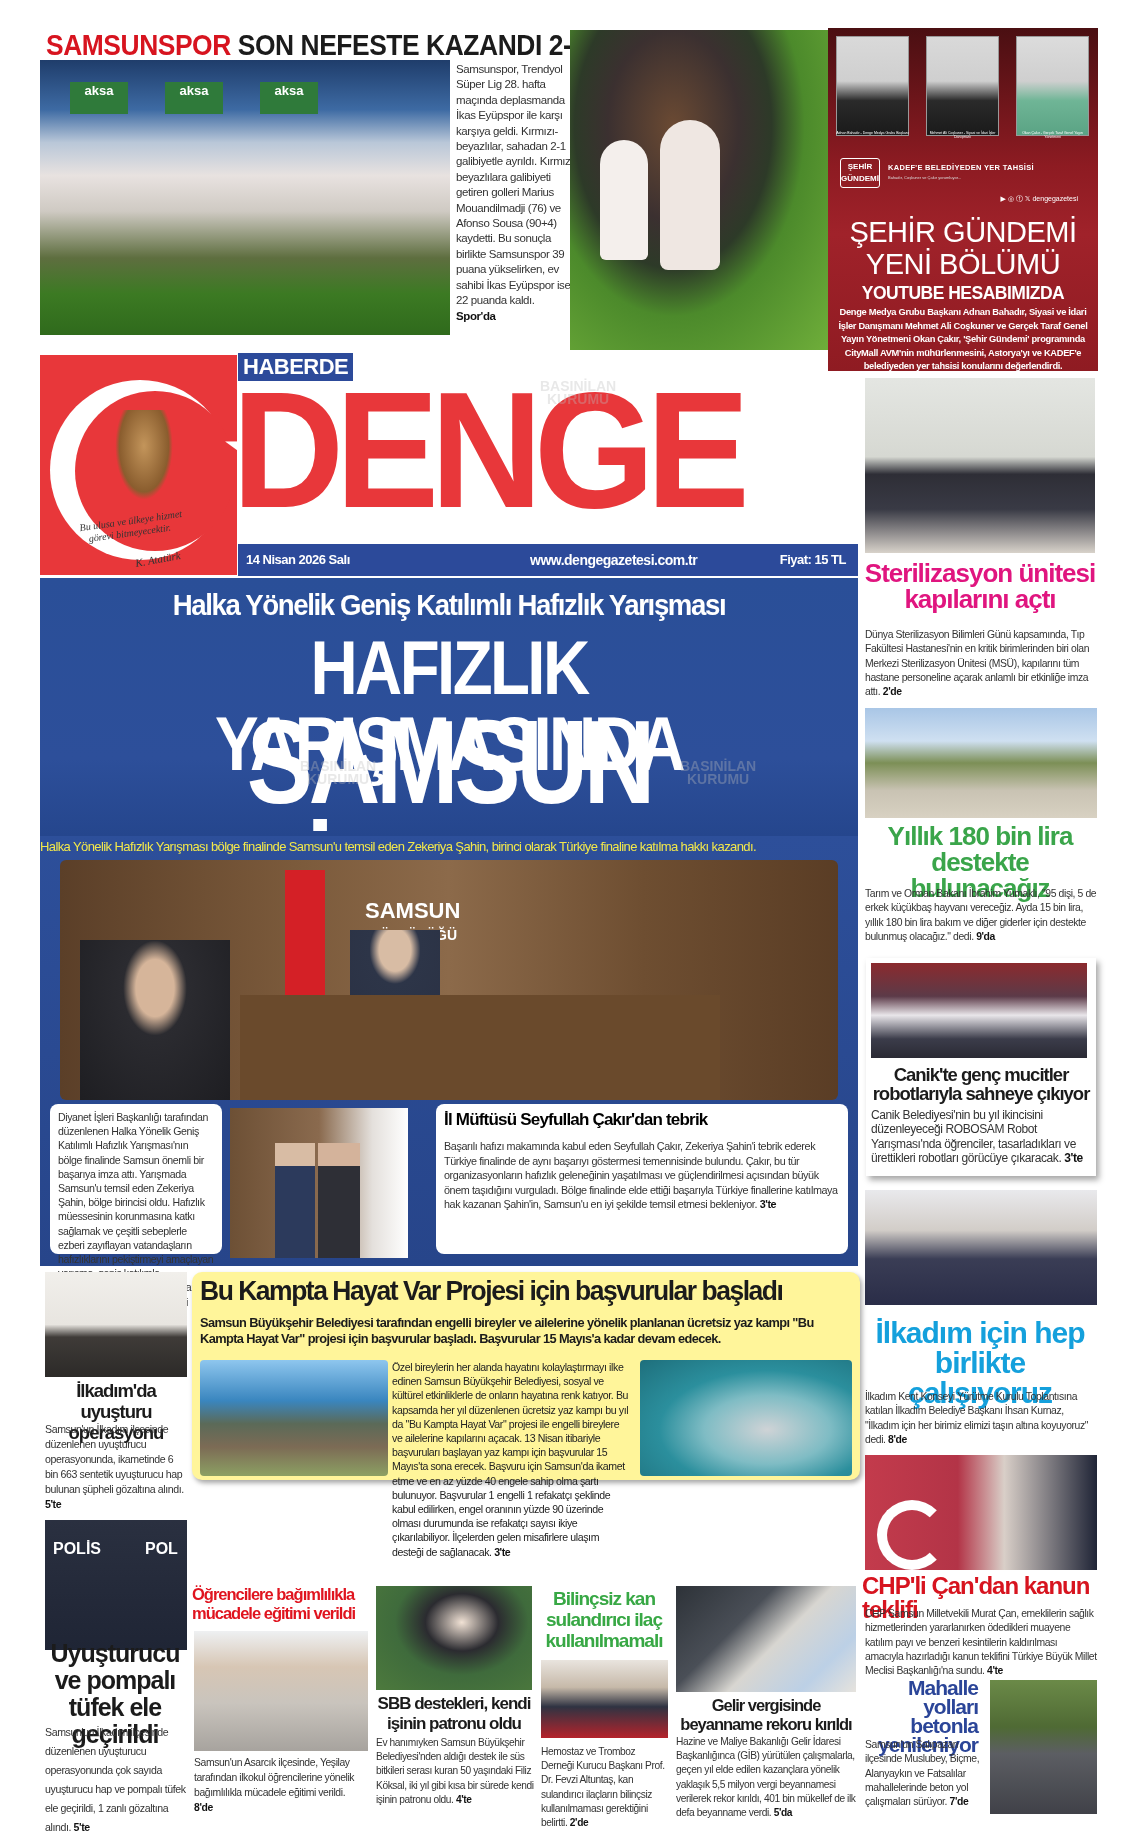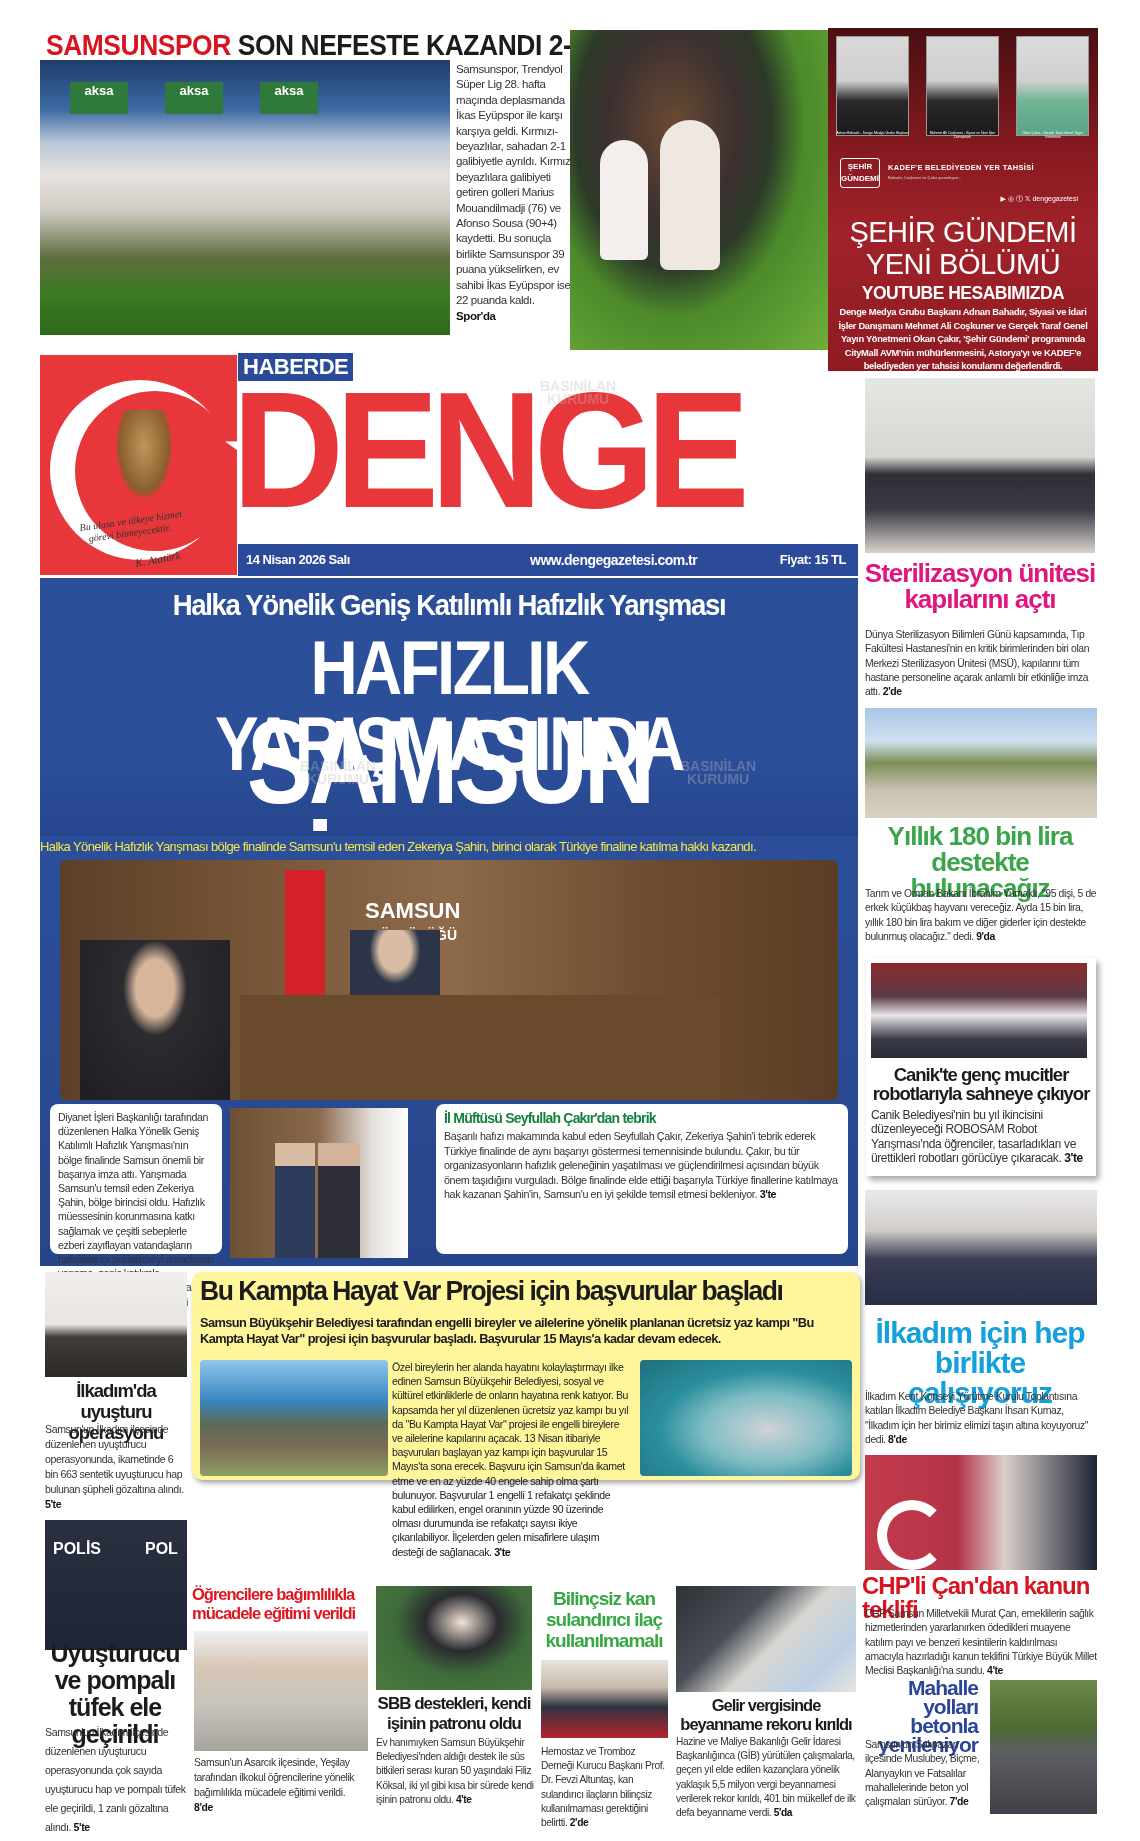--- a/index.html
+++ b/index.html
@@ -60,21 +60,21 @@
   #photo-office .sign{position:absolute;left:305px;top:40px;color:#fff;font-weight:bold;font-size:22px;line-height:22px;text-align:center}
   #photo-office .desk{position:absolute;left:180px;top:135px;width:480px;height:105px;background:#6a4a2c}
   #photo-office .man1{position:absolute;left:20px;top:80px;width:150px;height:160px;background:radial-gradient(ellipse at 50% 30%,#d6b59a 0%,#d6b59a 18%,#2b2b30 30%,#1e1e22 100%)}
   #photo-office .man2{position:absolute;left:290px;top:70px;width:90px;height:80px;background:radial-gradient(ellipse at 50% 25%,#d8bca4 0%,#d8bca4 25%,#2d3548 40%,#2b3245 100%)}
   .sub-card{position:absolute;top:268px;background:#fff;border-radius:8px;padding:6px 8px}
   #card-left{left:10px;width:172px;height:150px}
   #photo-pair{position:absolute;left:190px;top:272px;width:178px;height:150px;background:linear-gradient(90deg,#6d5035 0%,#8a6a4e 50%,#e4e0dc 80%,#fff 100%)}
   #photo-pair .a{position:absolute;left:45px;top:35px;width:40px;height:115px;background:linear-gradient(180deg,#d8bca4 0 20%,#2c3a5c 20%)}
   #photo-pair .b{position:absolute;left:88px;top:35px;width:42px;height:115px;background:linear-gradient(180deg,#d4b39b 0 20%,#2e2f36 20%)}
   #card-right{left:396px;width:412px;height:150px}
-  #card-right h3{font-size:14px;font-weight:bold;color:#15803d;letter-spacing:-.8px;margin-bottom:3px}
+  #card-right h3{font-size:17px;font-weight:bold;color:#000000;letter-spacing:-.8px;margin-bottom:9px}
 
   
   #photo-steril{left:865px;top:378px;width:230px;height:175px;background:linear-gradient(180deg,#e4e6e2 0%,#d6d8d2 45%,#2e2e36 55%,#393a45 75%,#d8d2ca 100%)}
   #steril-title{left:862px;top:560px;width:236px;text-align:center;color:#e0157f;font-size:26px}
   #steril-body{left:865px;top:628px;width:232px}
   #photo-sheep{left:865px;top:708px;width:232px;height:110px;background:linear-gradient(180deg,#a9c6e6 0%,#cfe0f1 30%,#7c8f56 50%,#c9c3b3 75%,#d8d1c2 100%)}
   #sheep-title{left:862px;top:823px;width:236px;text-align:center;color:#3aa54a;font-size:26px}
   #sheep-body{left:865px;top:887px;width:232px}
   #robo-box{left:866px;top:958px;width:230px;height:218px;background:#fff;box-shadow:3px 4px 6px rgba(0,0,0,.35)}
   #photo-robo{position:absolute;left:5px;top:5px;width:216px;height:95px;background:linear-gradient(180deg,#8b2a2e 0%,#5c3a48 35%,#e9e6ea 55%,#3b3c4a 80%,#2a2a34 100%)}

